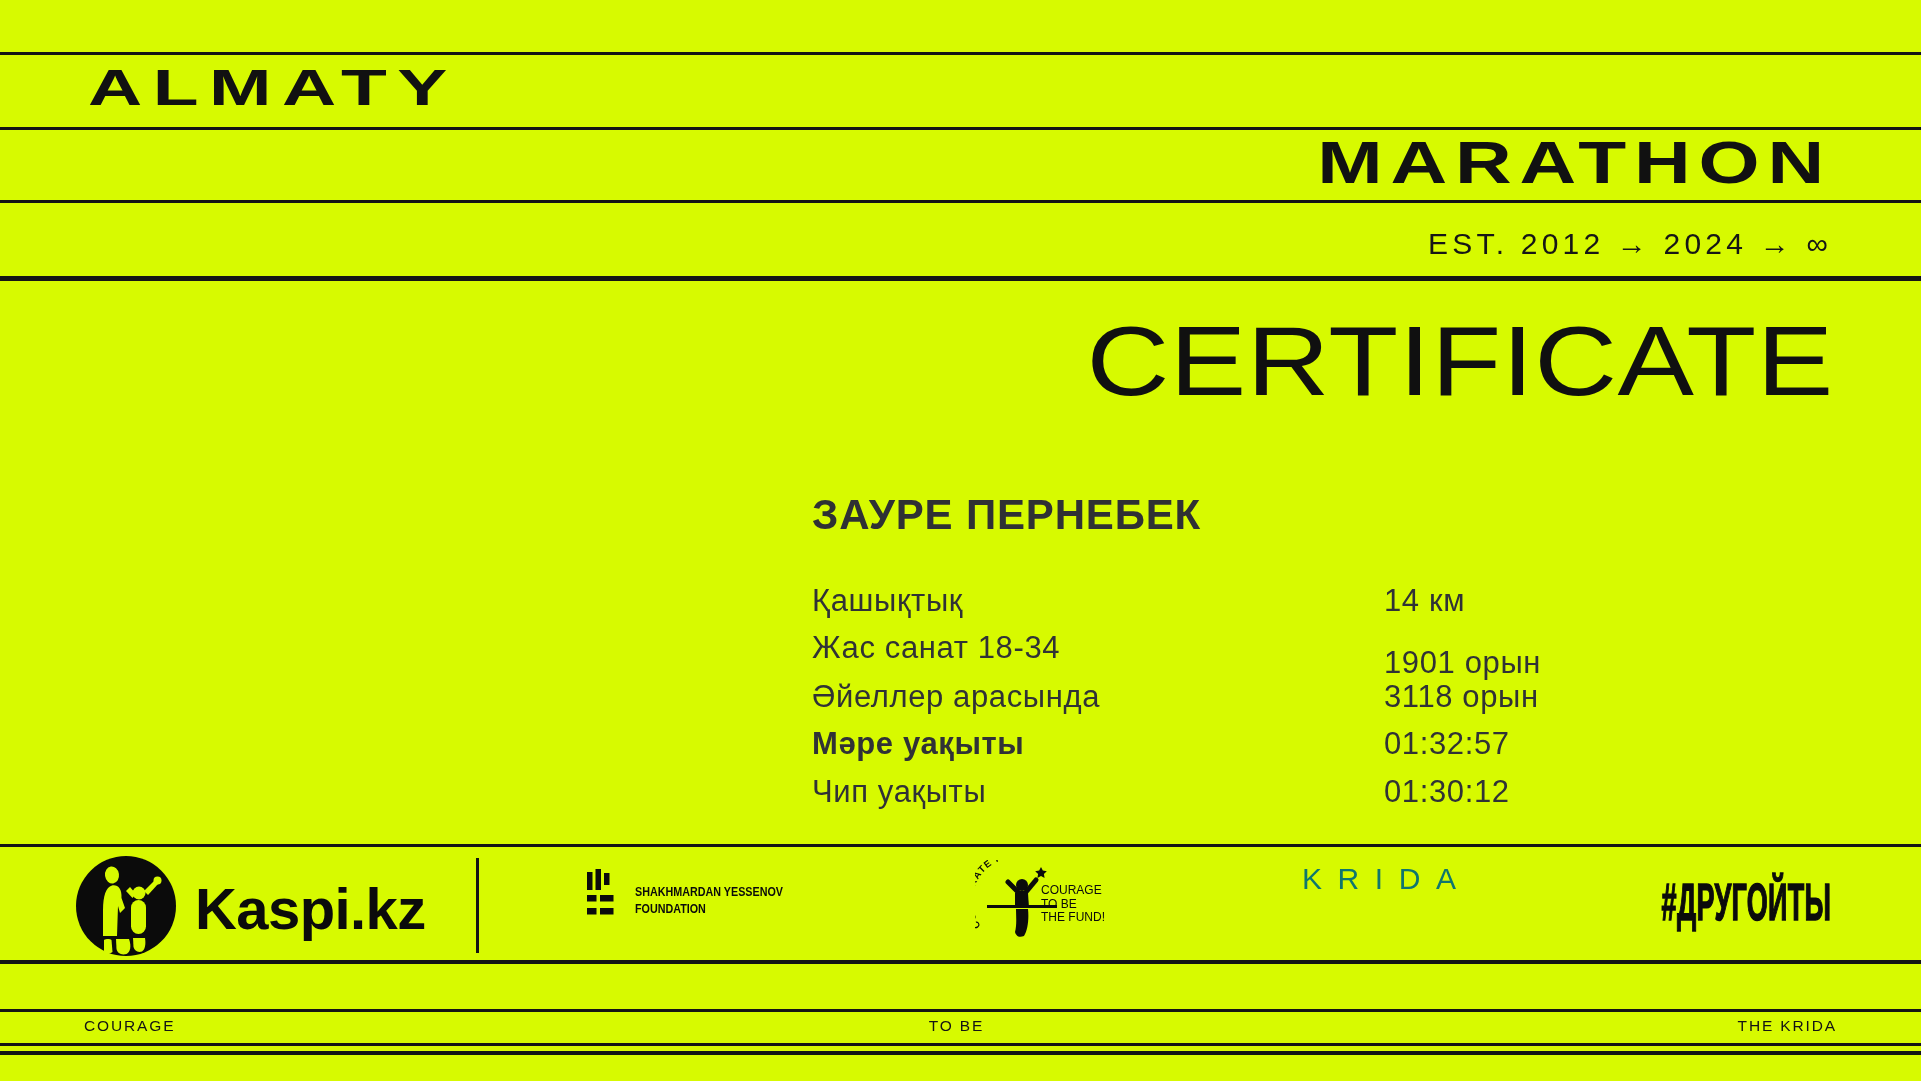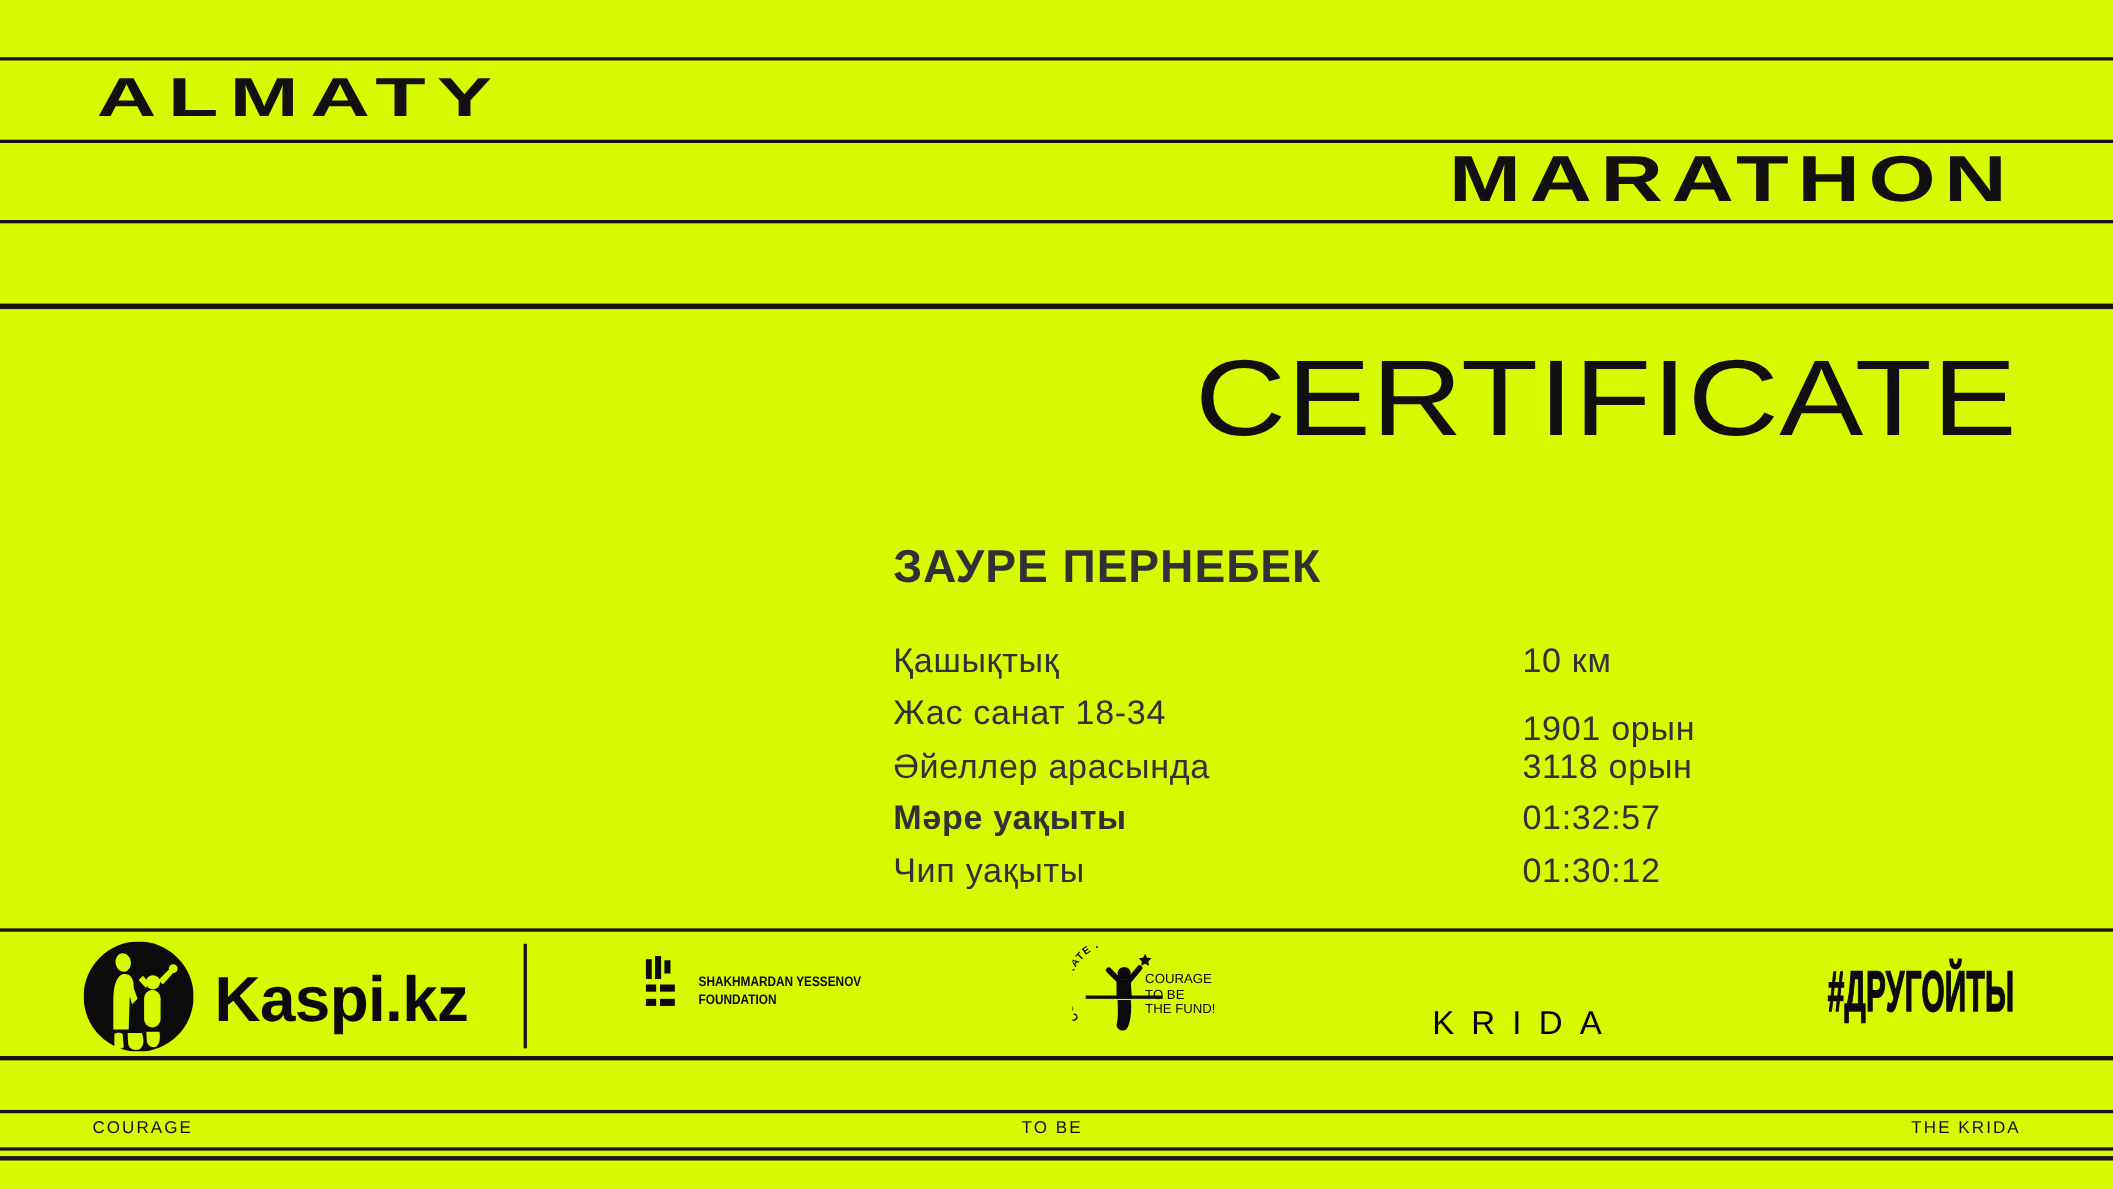--- a/index.html
+++ b/index.html
@@ -25,21 +25,21 @@
   .runner-name{ left:812px; top:494px; font-size:42px; font-weight:700; letter-spacing:0.02em; color:#2f3134; }
   
   .row-label { position:absolute; left:812px; font-size:31px; letter-spacing:0.02em; color:#303236; white-space:nowrap; line-height:1; }
   .row-value { position:absolute; left:1384px; font-size:31px; letter-spacing:0.02em; color:#303236; white-space:nowrap; line-height:1; }
   
   .kaspi-word{ left:195px; top:880px; font-size:58px; font-weight:700; letter-spacing:-0.01em; color:#0b0b0b; }
   .vdivider  { position:absolute; left:476px; top:858px; width:3px; height:95px; background:#141414; }
   .yessenov-text{ left:635px; top:884px; font-size:12.5px; font-weight:700; line-height:16.5px;
                transform:scaleX(0.86); transform-origin:left top; color:#0b0b0b; white-space:nowrap; }
   .courage-text{ left:1041px; top:884px; font-size:12px; line-height:13.5px; color:#0b0b0b; white-space:nowrap; }
-  .krida     { left:1302px; top:916px; font-size:30px; font-weight:400; letter-spacing:0.52em; color:#000000; }
+  .krida     { left:1302px; top:864px; font-size:30px; font-weight:400; letter-spacing:0.52em; color:#0f766e; }
   .hashtag   { right:83px; top:876px; font-size:52px; font-weight:700; letter-spacing:0.01em;
                transform:scaleX(0.52); transform-origin:right top; color:#0b0b0b;
                -webkit-text-stroke:1.5px #0b0b0b; }
   
   .slogan-band{ position:absolute; left:0; top:1017px; width:1921px; padding:0 84px;
                display:flex; justify-content:space-between; align-items:center;
                font-size:15.5px; letter-spacing:0.12em; color:#141414; }
   svg { position:absolute; display:block; }
 </style>
 </head>
@@ -52,27 +52,28 @@
   <div class="hline" style="top:200px;height:3px;"></div>
   <div class="hline" style="top:276px;height:5px;"></div>
   <div class="hline" style="top:844px;height:3px;"></div>
   <div class="hline" style="top:960px;height:4px;"></div>
   <div class="hline" style="top:1009px;height:3px;"></div>
   <div class="hline" style="top:1043px;height:3px;"></div>
   <div class="hline" style="top:1051px;height:4px;"></div>
 
   <div class="txt almaty">ALMATY</div>
   <div class="txt marathon">MARATHON</div>
+  <div class="txt est">EST. 2012 → 2024 → ∞</div>
 
   <div class="txt cert-title">CERTIFICATE</div>
   <div class="txt runner-name">ЗАУРЕ ПЕРНЕБЕК</div>
 
   <div>
     <div class="row-label" style="top:585px;">Қашықтық</div>
-    <div class="row-value" style="top:585px;">10 км</div>
+    <div class="row-value" style="top:585px;">14 км</div>
 
     <div class="row-label" style="top:632px;">Жас санат 18-34</div>
     <div class="row-value" style="top:647px;">1901 орын</div>
 
     <div class="row-label" style="top:681px;">Әйеллер арасында</div>
     <div class="row-value" style="top:681px;">3118 орын</div>
 
     <div class="row-label" style="top:728px;font-weight:bold;">Мәре уақыты</div>
     <div class="row-value" style="top:728px;">01:32:57</div>
 

